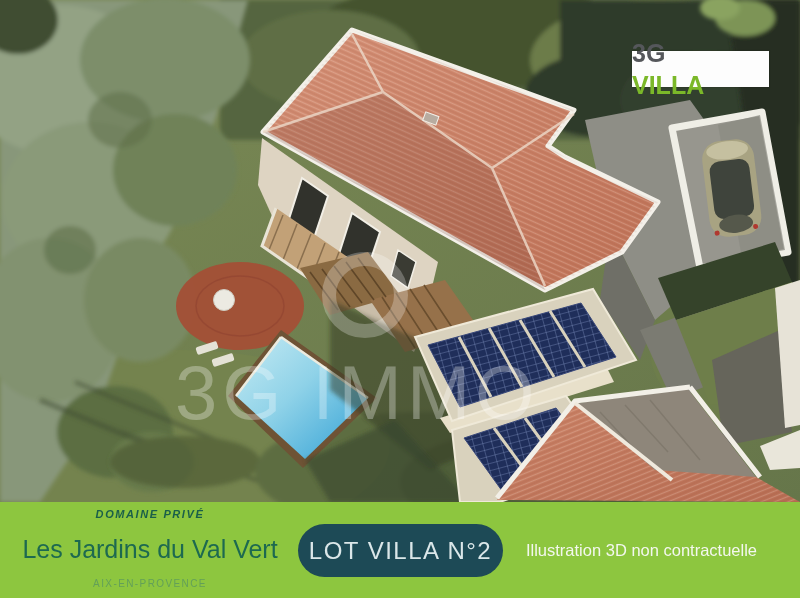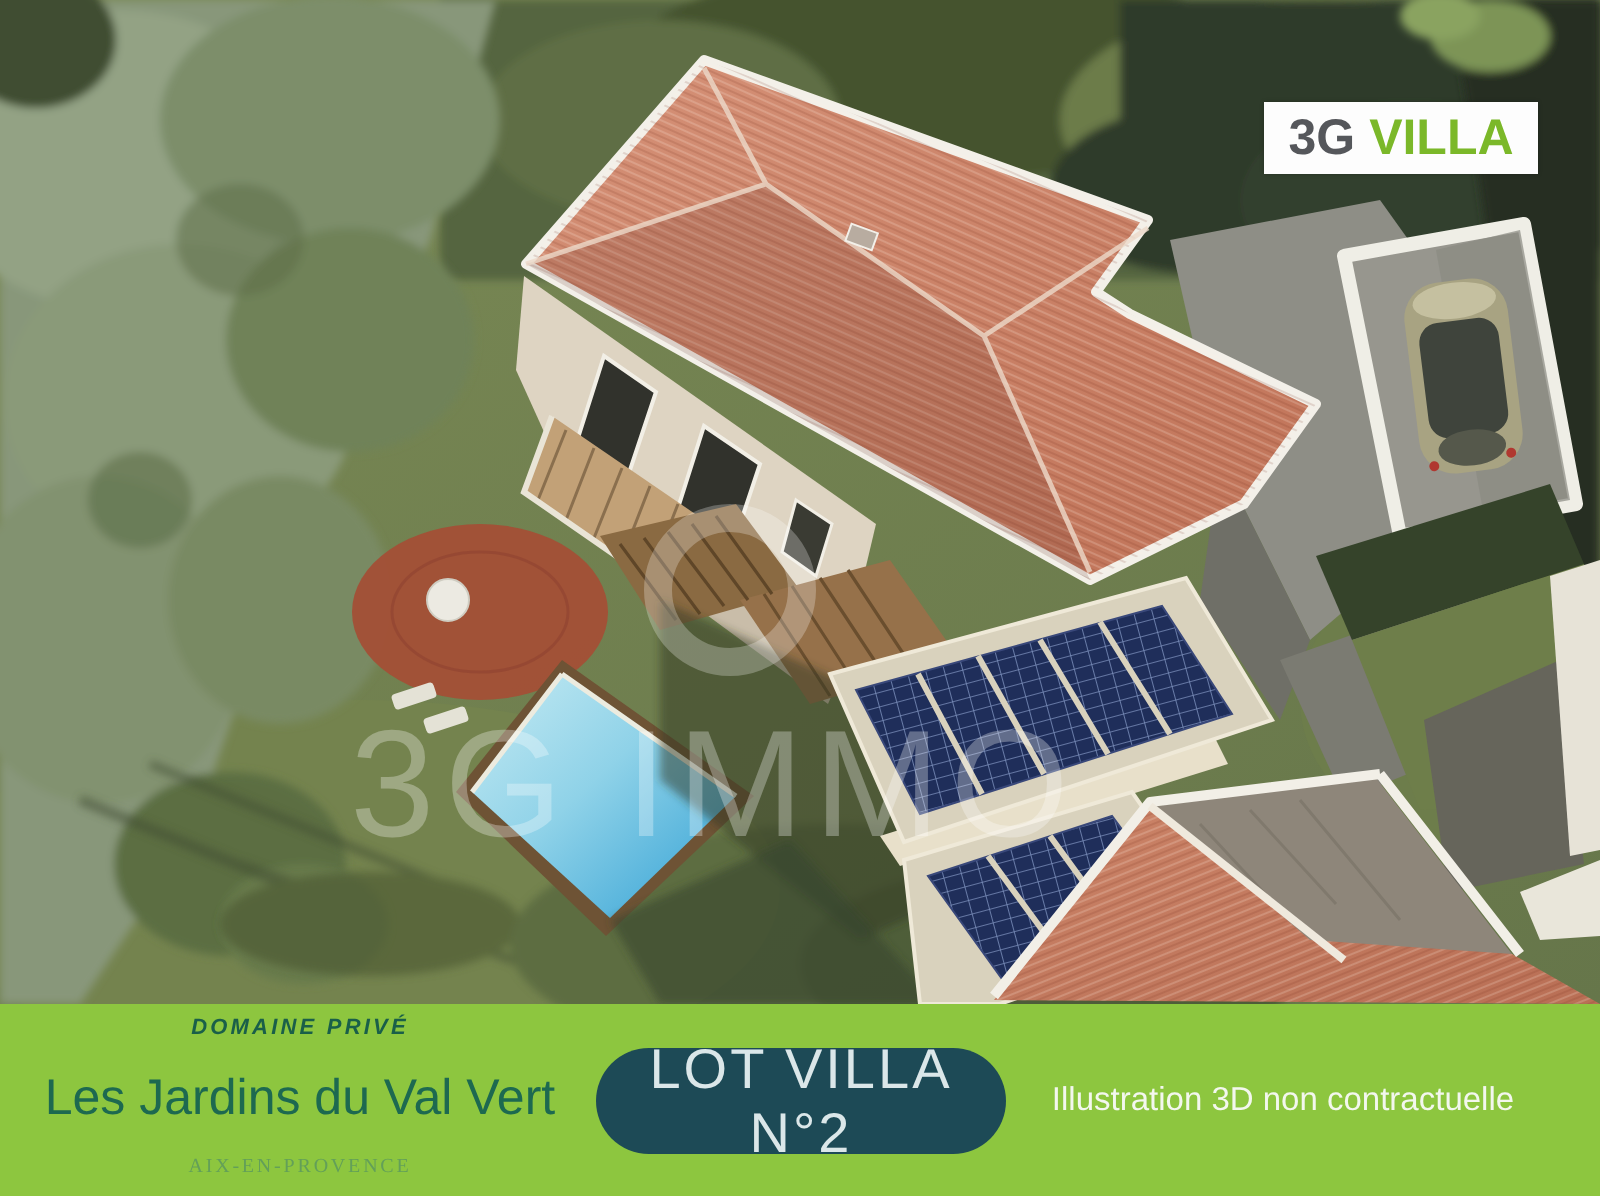--- a/index.html
+++ b/index.html
@@ -6,23 +6,24 @@
   .stage{
     position:relative;width:800px;height:598px;overflow:hidden;
     font-family:"Liberation Sans", sans-serif;
     background:#74834e;
   }
   .scene{position:absolute;left:0;top:0;width:800px;height:502px;display:block;}
 
   
   .logo-box{
     position:absolute;left:632px;top:51px;width:137px;height:36px;
-    background:#fdfdfd;display:flex;align-items:center;justify-content:center;
+    background:#fdfdfd;display:flex;justify-content:center;
     gap:7px;font-weight:bold;font-size:25px;line-height:1;
     box-shadow:0 0 2px rgba(0,0,0,.25);
+    flex-direction:column;
   }
   .logo-3g{color:#55575b;}
   .logo-immo{color:#7bb829;}
 
   
   .watermark{
     position:absolute;left:175px;top:252px;height:110px;
     display:flex;align-items:center;pointer-events:none;flex-direction:column;
   }
   .wm-ring{
@@ -38,24 +39,24 @@
   .footer{
     position:absolute;left:0;top:502px;width:800px;height:96px;
     background:#8dc63f;
   }
   .estate{
     position:absolute;left:0;top:50%;width:300px;transform:translateY(-52%);
     text-align:center;
   }
   .estate-type{font-size:11px;font-weight:bold;letter-spacing:1.6px;color:#1a5f49;font-style:italic;}
   .estate-name{font-size:25px;font-weight:400;color:#1d6950;line-height:1.1;margin-top:16px;}
-  .estate-city{font-size:10px;letter-spacing:1.4px;color:#63a058;margin-top:14px;font-family:Liberation Serif, serif;}
+  .estate-city{font-size:10px;letter-spacing:1.4px;color:#63a058;margin-top:14px;}
   .lot-pill{
     position:absolute;left:298px;top:22px;width:205px;height:53px;border-radius:27px;
-    background:#1d4a56;color:#dbe7e9;font-size:28px;letter-spacing:1.5px;
+    background:#1d4a56;color:#dbe7e9;font-size:24px;letter-spacing:1.5px;
     display:flex;align-items:center;justify-content:center;text-align:center;
   }
   .disclaimer{
     position:absolute;left:491px;right:8px;top:0;height:100%;
     display:flex;align-items:center;justify-content:center;
     color:#f3f7ee;font-size:16.5px;
   }
 </style>
 </head>
 <body>

